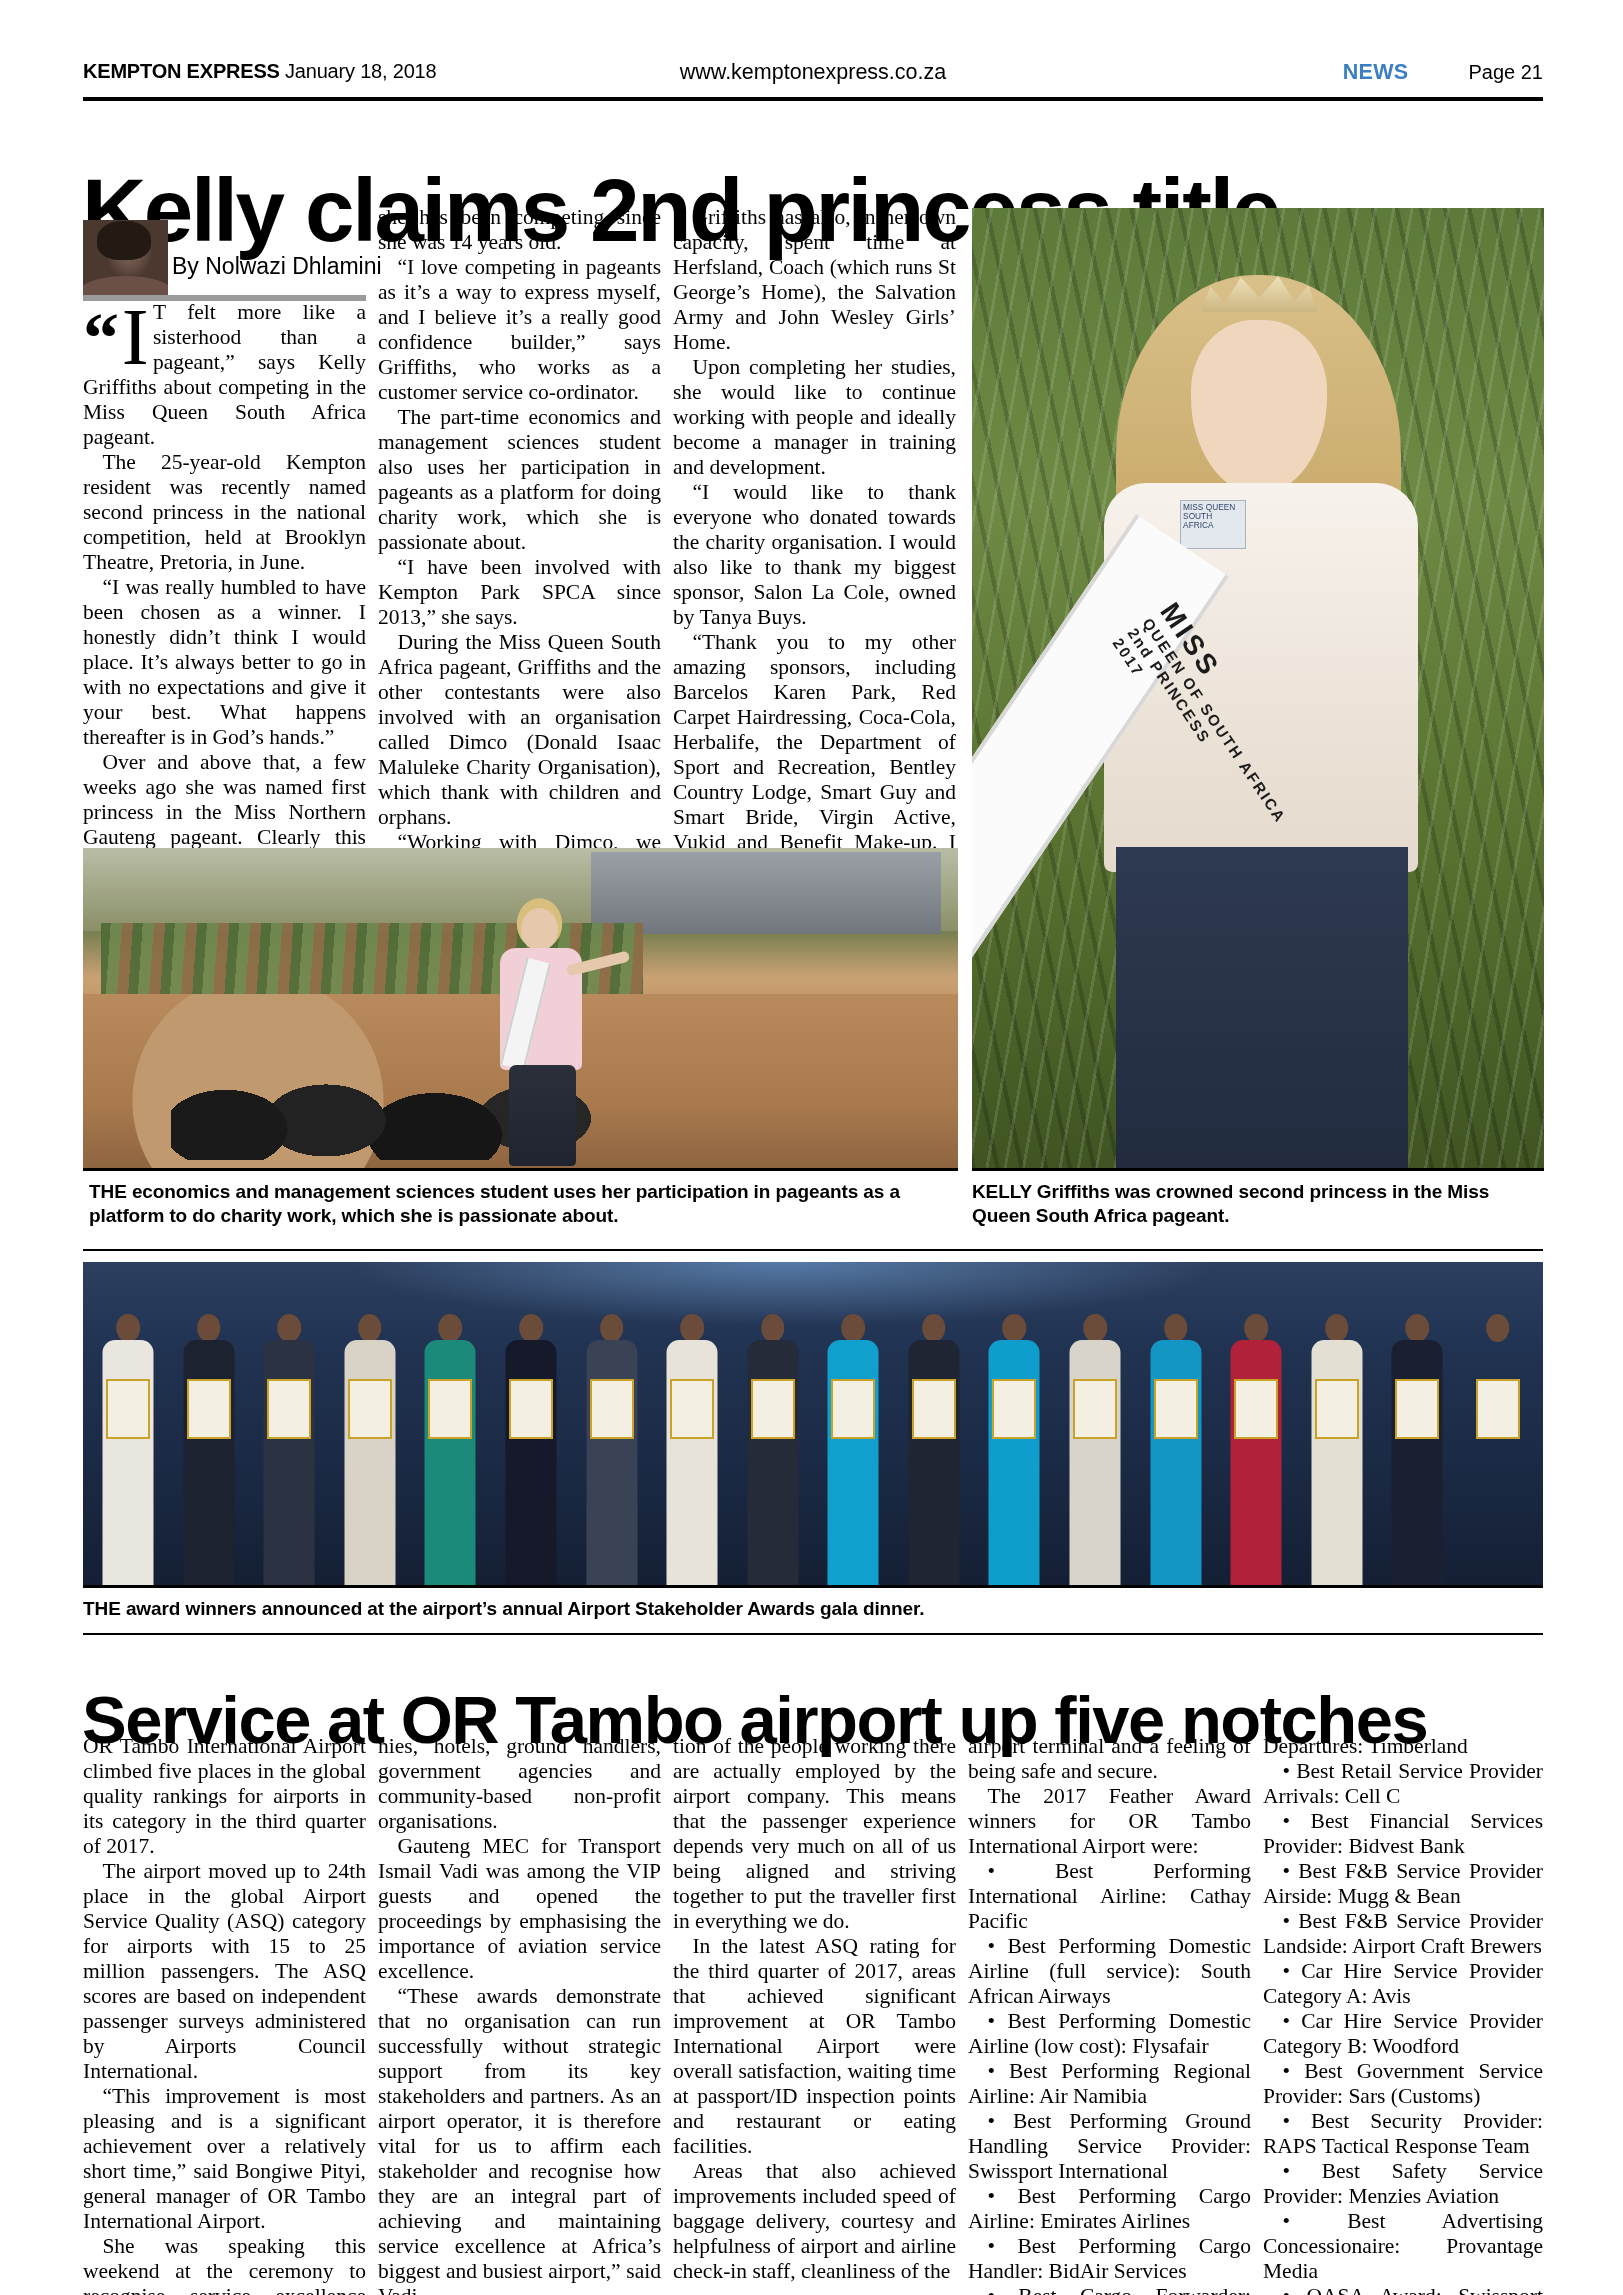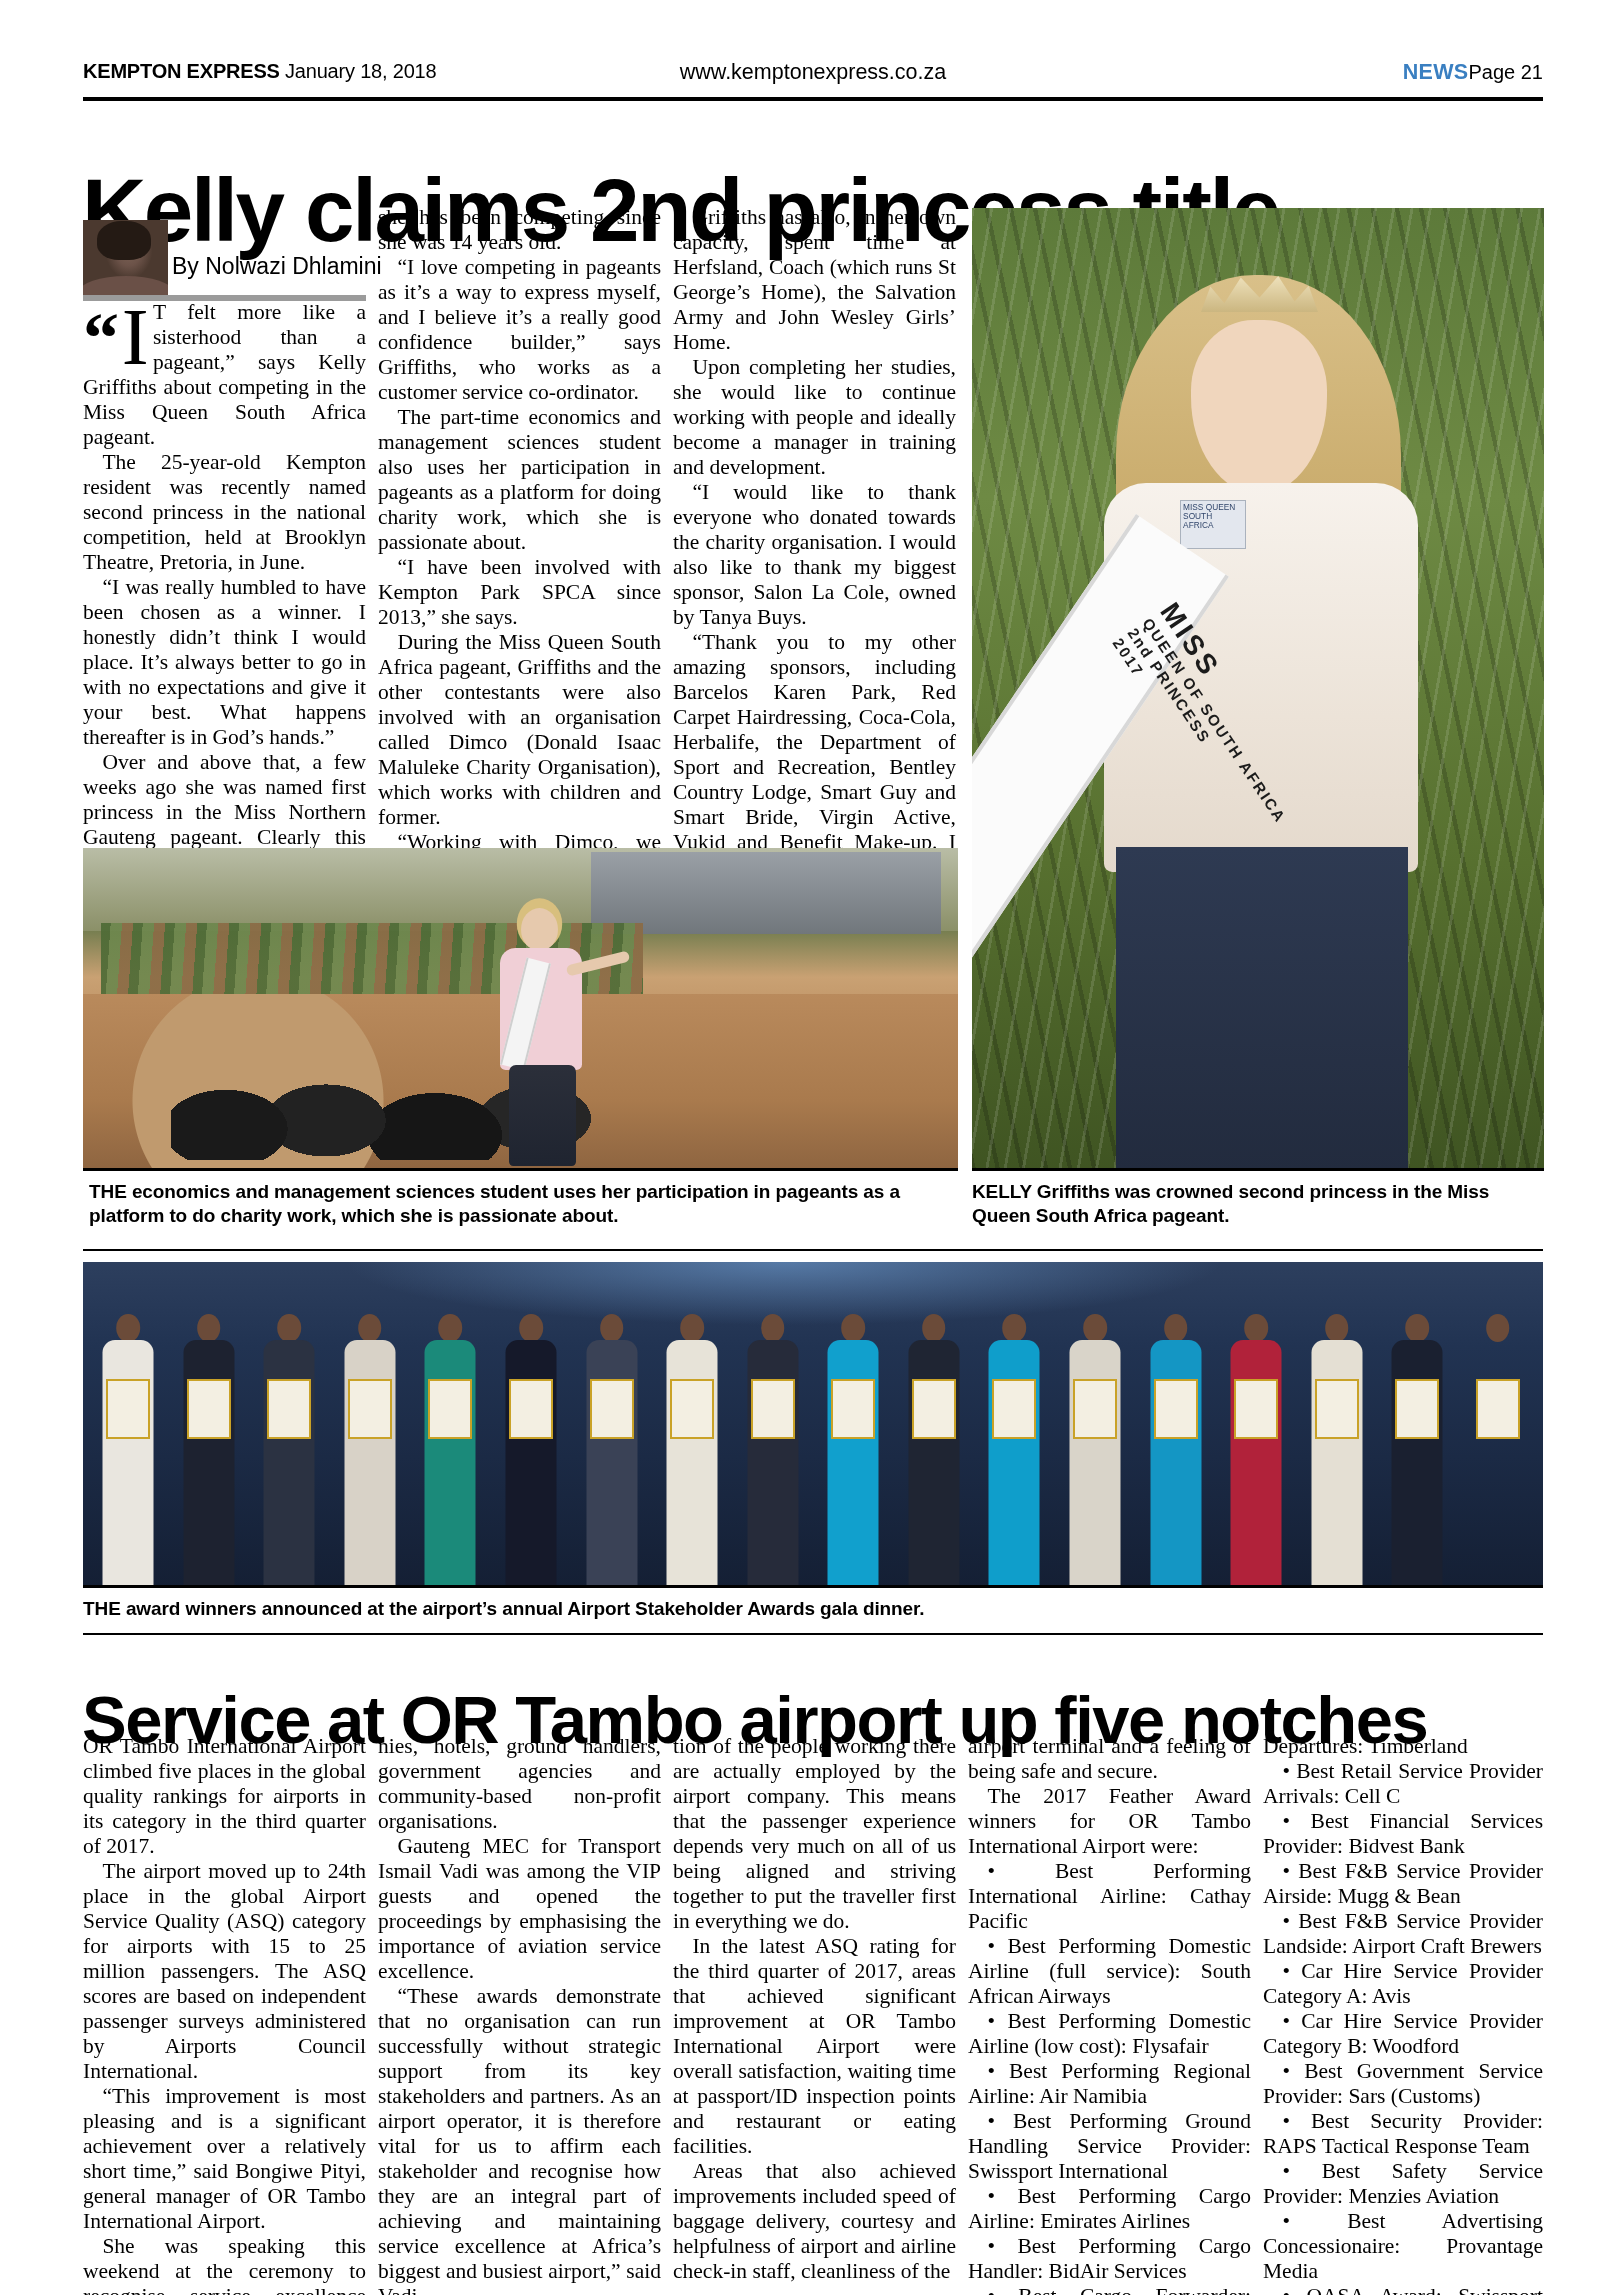--- a/index.html
+++ b/index.html
@@ -50,20 +50,21 @@
     transform: translateX(-50%);
     font-family: "Liberation Sans", sans-serif;
     font-size: 21.5px;
     white-space: nowrap;
   }
   .mh-right {
     position: absolute;
     right: 0;
     display: flex;
     align-items: baseline;
+    gap: 60px;
     white-space: nowrap;
   }
   .mh-news {
     font-family: "Liberation Sans", sans-serif;
     font-weight: 700;
     font-size: 21.5px;
     color: #3a7fc1;
     letter-spacing: 0.3px;
   }
   .mh-page {
@@ -489,21 +490,21 @@
     <p>“I was really humbled to have been chosen as a winner. I honestly didn’t think I would place. It’s always better to go in with no expectations and give it your best. What happens thereafter is in God’s hands.”</p>
     <p>Over and above that, a few weeks ago she was named first princess in the Miss Northern Gauteng pageant. Clearly this ambitious young lady has a knack for beauty pageants.</p>
     <p>A former Laerskool Kruinsig and Hoërskool Birchleigh learner,</p>
   </div>
 
   <div class="col a1c2">
     <p class="first">she has been competing since she was 14 years old.</p>
     <p>“I love competing in pageants as it’s a way to express myself, and I believe it’s a really good confidence builder,” says Griffiths, who works as a customer service co-ordinator.</p>
     <p>The part-time economics and management sciences student also uses her participation in pageants as a platform for doing charity work, which she is passionate about.</p>
     <p>“I have been involved with Kempton Park SPCA since 2013,” she says.</p>
-    <p>During the Miss Queen South Africa pageant, Griffiths and the other contestants were also involved with an organisation called Dimco (Donald Isaac Maluleke Charity Organisation), which works with children and former.</p>
+    <p>During the Miss Queen South Africa pageant, Griffiths and the other contestants were also involved with an organisation called Dimco (Donald Isaac Maluleke Charity Organisation), which thank with children and orphans.</p>
     <p>“Working with Dimco, we spent a day at Madzibandlela orphanage in Soshanguve, where we handed out clothes and toys to the children and spent time with them. This was an amazing experience and it was</p>
   </div>
 
   <div class="col a1c3">
     <p>Griffiths has also, in her own capacity, spent time at Herfsland, Coach (which runs St George’s Home), the Salvation Army and John Wesley Girls’ Home.</p>
     <p>Upon completing her studies, she would like to continue working with people and ideally become a manager in training and development.</p>
     <p>“I would like to thank everyone who donated towards the charity organisation. I would also like to thank my biggest sponsor, Salon La Cole, owned by Tanya Buys.</p>
     <p>“Thank you to my other amazing sponsors, including Barcelos Karen Park, Red Carpet Hairdressing, Coca-Cola, Herbalife, the Department of Sport and Recreation, Bentley Country Lodge, Smart Guy and Smart Bride, Virgin Active, Vukid and Benefit Make-up. I would also like to thank Spar Glen Marais and Capello’s Boksburg for allowing me to make use of their premises to raise funds.”</p>
   </div>
 

